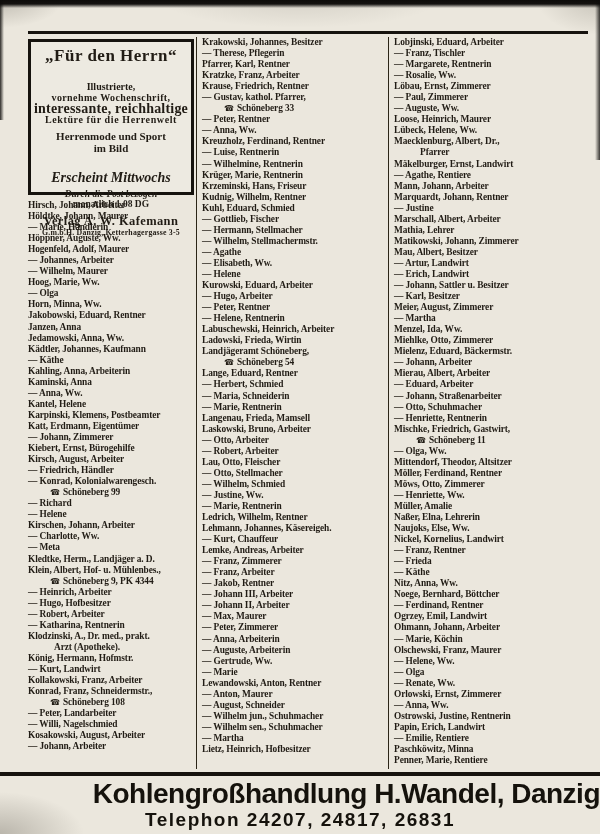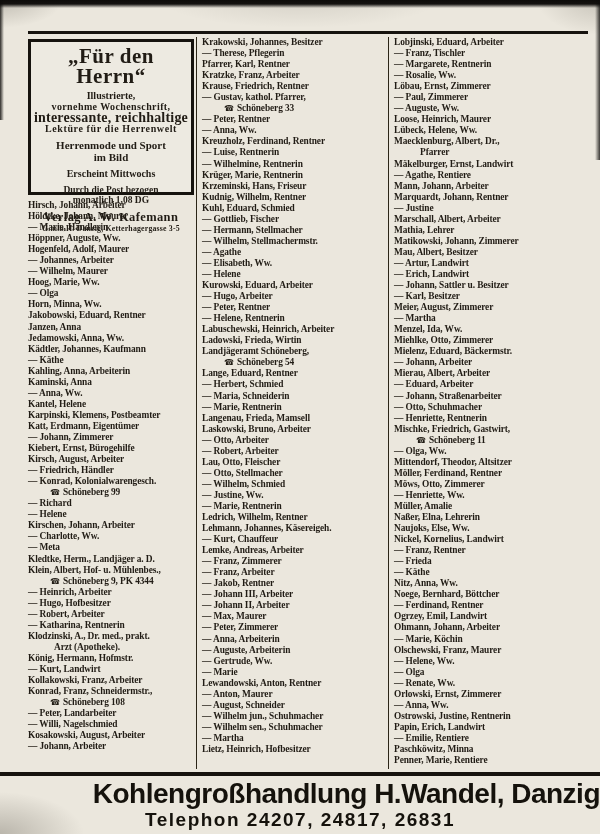--- a/index.html
+++ b/index.html
@@ -37,29 +37,29 @@
 
   .line { font-size:9.4px; font-weight:bold; line-height:11.05px;
     white-space:nowrap; letter-spacing:-0.1px; }
   .line.p { padding-left:22px; }
   .line.c { padding-left:26px; }
   .phone-icon { font-family:"DejaVu Sans",sans-serif; font-size:8px; margin-right:3px; }
 
   .ad-top { box-sizing:border-box; border:3px solid #16130e; width:166px; height:156px;
     margin:2px 0 5px 0; text-align:center; padding-top:4px; background:rgba(255,255,255,0.12); }
   .ad-top div { font-weight:bold; }
-  .a0  { font-size:21px; line-height:20px; letter-spacing:0.5px; }
-  .a1  { font-size:10px;   line-height:11px; margin-top:4px; }
+  .a0  { font-size:17px; line-height:20px; letter-spacing:0.5px; }
+  .a1  { font-size:10px;   line-height:11px; margin-top:15px; }
   .a2  { font-size:10px;   line-height:11px; letter-spacing:0.4px; }
   .a3  { font-size:14px;   line-height:11px; letter-spacing:0.2px; }
   .a4  { font-size:10px;   line-height:11px; letter-spacing:0.6px; }
   .a5  { font-size:11px;   line-height:12px; margin-top:5px; }
   .a6  { font-size:11px;   line-height:12px; }
-  .a7  { font-size:10px;   line-height:11px; margin-top:5px; }
-  .a8  { font-size:9.5px;  line-height:10px; margin-top:6px; }
+  .a7  { font-size:14px;   line-height:11px; margin-top:18px;font-style:italic; }
+  .a8  { font-size:9.5px;  line-height:10px; margin-top:6px;font-style:italic; }
   .a9  { font-size:9.5px;  line-height:10px; }
   .a10 { font-size:12.5px; line-height:14px; margin-top:5px; letter-spacing:0.4px; }
   .a11 { font-size:7.8px;  line-height:9px;  letter-spacing:0.2px; }
 
   .bottom-rule { position:absolute; top:772px; left:0; width:600px; height:4px; background:#16130e; }
   .ad-bottom { position:absolute; top:779px; left:0; width:600px; text-align:center; }
   .ad-bottom-line1 { font:bold 28px "Liberation Sans",sans-serif; letter-spacing:-0.5px;
     line-height:30px; color:#15120c;text-align:right; }
   .ad-bottom-line2 { font:bold 19px "Liberation Sans",sans-serif; letter-spacing:1.5px;
     line-height:22px; color:#15120c; }

